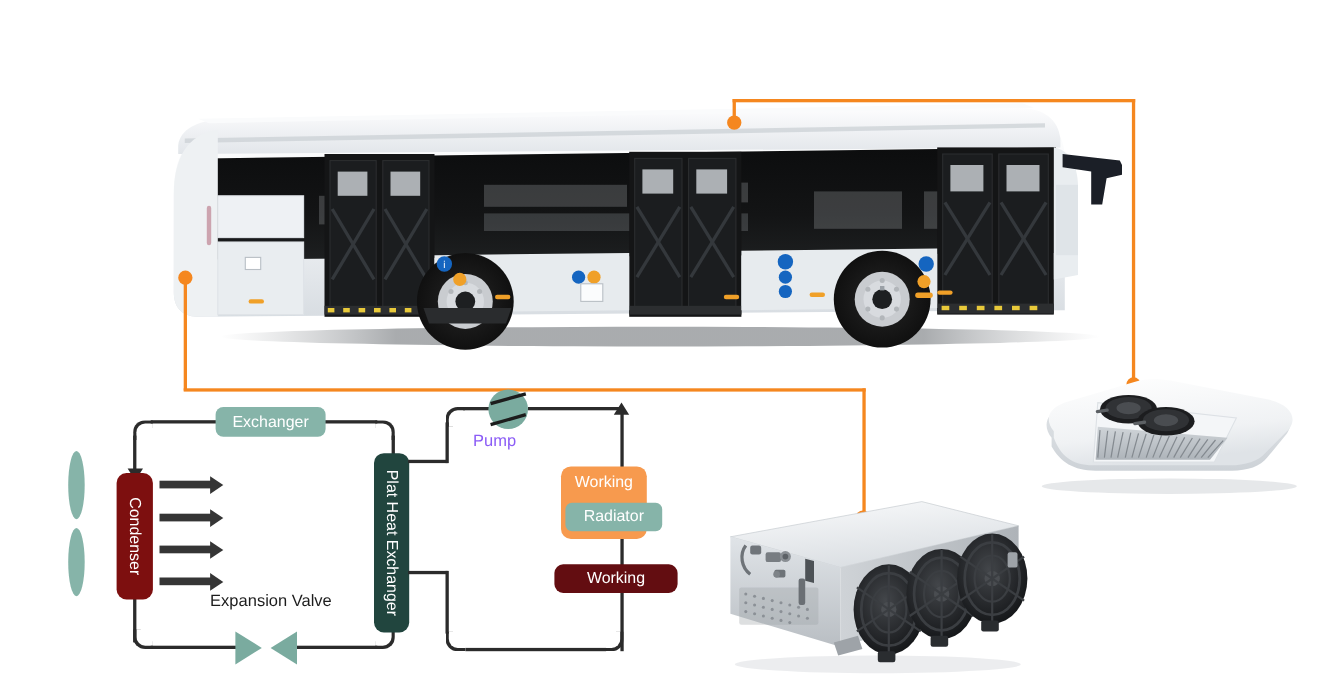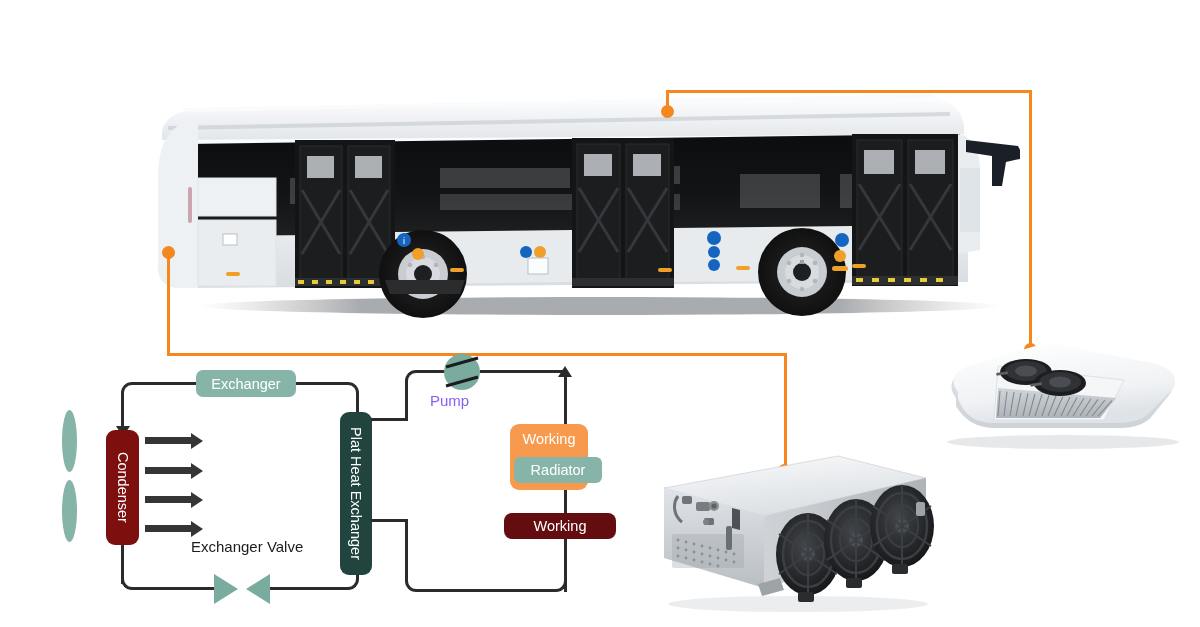--- a/index.html
+++ b/index.html
@@ -470,21 +470,21 @@
     <div class="node node-compressor" style="left:141px;top:18px;width:100px;height:27px;">
       <span>Exchanger</span>
     </div>
 
     <div class="node node-phe" style="left:285px;top:60px;width:32px;height:163px;">
       <span class="vtext">Plat Heat Exchanger</span>
     </div>
 
     <div class="valve-tri-l" style="left:159px;top:221.5px;"></div>
     <div class="valve-tri-r" style="left:191px;top:221.5px;"></div>
-    <div class="valve-label" style="left:136px;top:186px;">Exchanger Valve</div>
+    <div class="valve-label" style="left:136px;top:186px;">Expansion Valve</div>
 
     <div class="pipe pipe-h" style="left:316px;top:66px;width:36px;height:3px;"></div>
     <div class="corner c-tl" style="left:350px;top:18px;width:18px;height:18px;"></div>
     <div class="pipe pipe-v" style="left:350px;top:32px;width:3px;height:37px;"></div>
     <div class="pipe pipe-h" style="left:366px;top:18px;width:25px;height:3px;"></div>
     <div class="pipe pipe-h" style="left:425px;top:18px;width:86px;height:3px;"></div>
     <div class="arrowhead-up" style="left:503px;top:14px;"></div>
 
     <div class="pump-circle" style="left:389px;top:2px;"></div>
     <svg style="position:absolute;left:389px;top:2px;width:36px;height:36px;">

